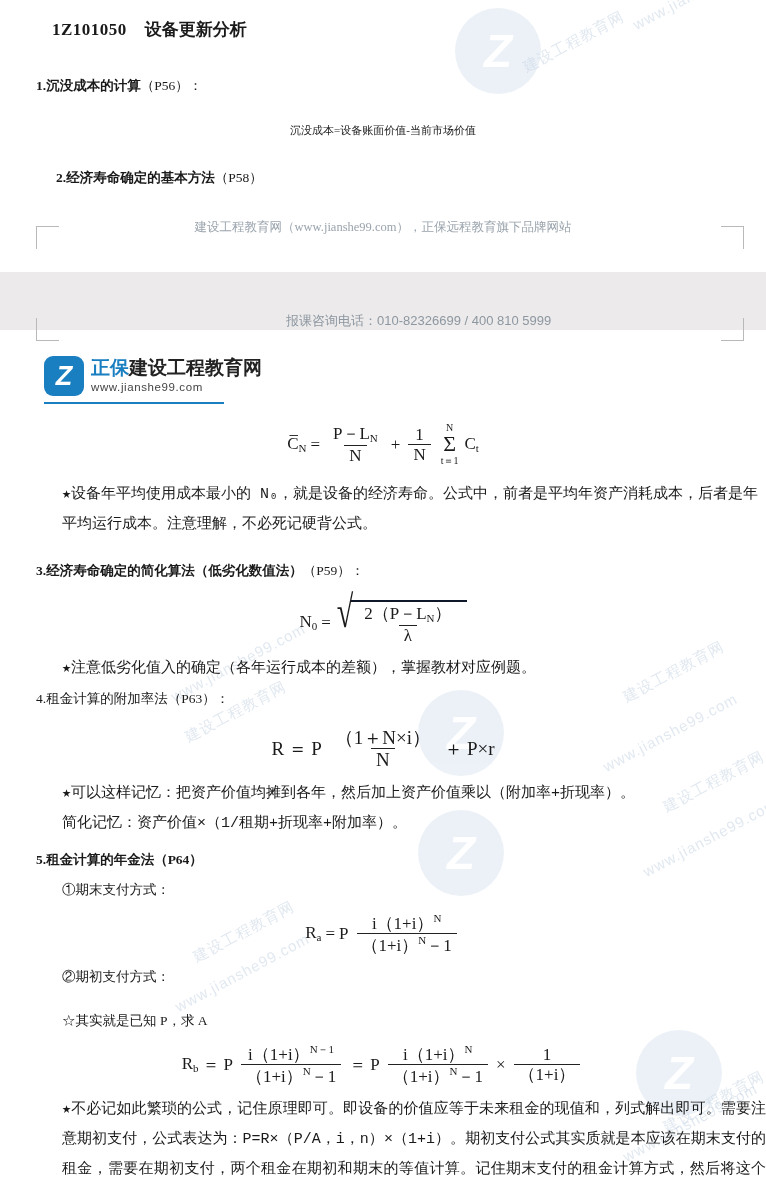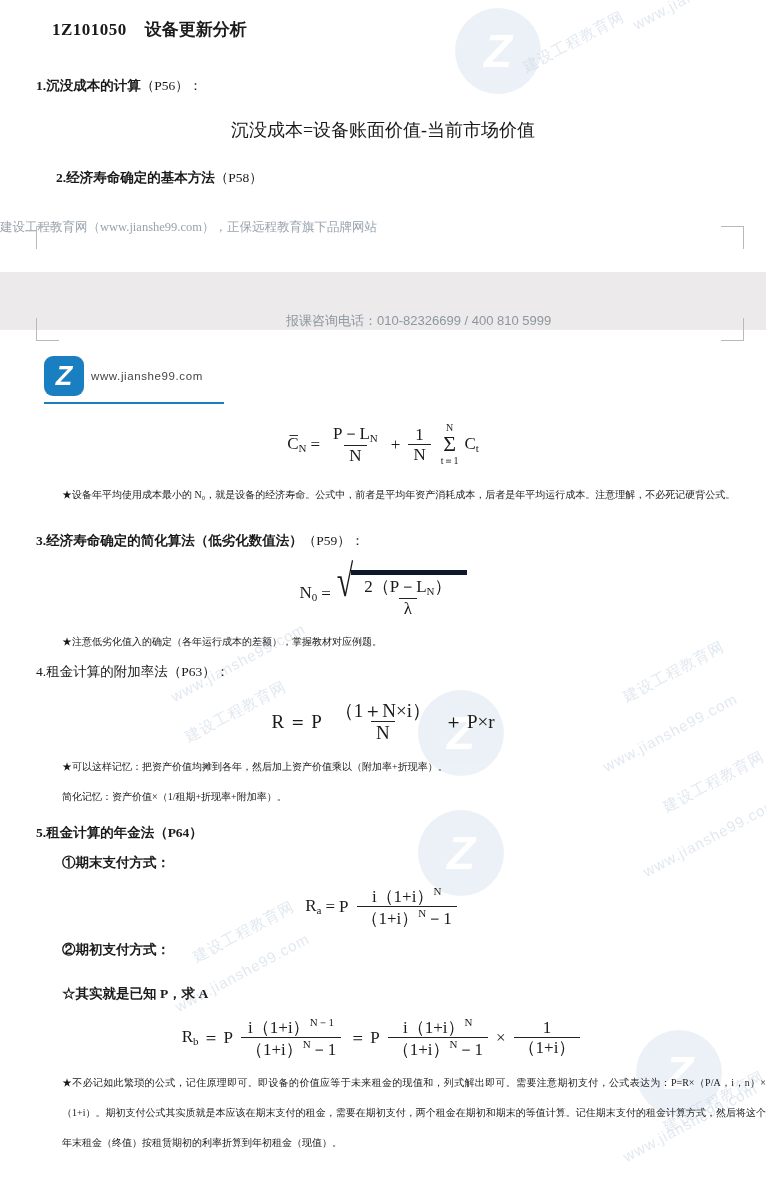--- a/index.html
+++ b/index.html
@@ -86,43 +86,44 @@
     line-height: 30px;
   }
   .sec-head {
     font-weight: bold;
     margin-top: 16px;
   }
   .sec-head-light { font-weight: normal; }
 
   .formula-line {
     text-align: center;
-    font-size: 18px;
+    font-size: 11px;
     line-height: 30px;
     margin: 6px 0;
   }
 
   .para {
     margin-left: 36px;
     margin-right: 36px;
     font-size: 13.5px;
     line-height: 30px;
     text-indent: 0;
   }
-  .indent2 { padding-left: 26px; font-weight: bold; }
+  .indent2 { padding-left: 26px; }
 
   .note-line {
     margin-left: 36px;
-    font-size: 10px;
+    font-size: 15px;
     line-height: 30px;
     padding-left: 26px;
+    font-family: Liberation Mono, monospace;
   }
 
   .site-note {
-    text-align: left;
+    text-align: center;
     color: #9aa3ad;
     font-size: 12.5px;
     margin-top: 26px;
   }
 
   
   .crop {
     position: absolute;
     width: 22px;
     height: 22px;
@@ -230,21 +231,21 @@
     align-items: stretch;
     margin-left: 2px;
   }
   .sqrt .radix {
     font-size: 30px;
     line-height: 1;
     transform: scaleY(1.5);
     margin-right: -2px;
   }
   .sqrt .body {
-    border-top: 5px solid #0f172a;
+    border-top: 2px solid #0f172a;
     padding: 3px 6px 0 4px;
     display: inline-flex;
     align-items: center;
   }
   .formula-center {
     text-align: center;
     margin: 14px 0 10px 0;
     position: relative;
     z-index: 2;
   }
@@ -299,20 +300,23 @@
     <div class="site-note">建设工程教育网（www.jianshe99.com），正保远程教育旗下品牌网站</div>
   </div>
 
   <div class="gap-band" style="margin-top:36px;"></div>
 
   <div class="content" style="position:relative;">
 
     <div class="logo-wrap">
       <div class="logo-mark">Z</div>
       <div class="logo-stack">
+        <div class="logo-txt-1">
+          <span>正保</span><span class="blk">建设工程教育网</span>
+        </div>
         <div class="logo-url">www.jianshe99.com</div>
       </div>
     </div>
     <div class="logo-rule"></div>
     <div class="phone-note" style="top:-44px;">报课咨询电话：010-82326699 / 400 810 5999</div>
 
     <div class="formula-center" style="margin-top:18px;">
       <span class="math">
         <span>C̅<span class="sub">N</span></span>
         <span>=</span>

